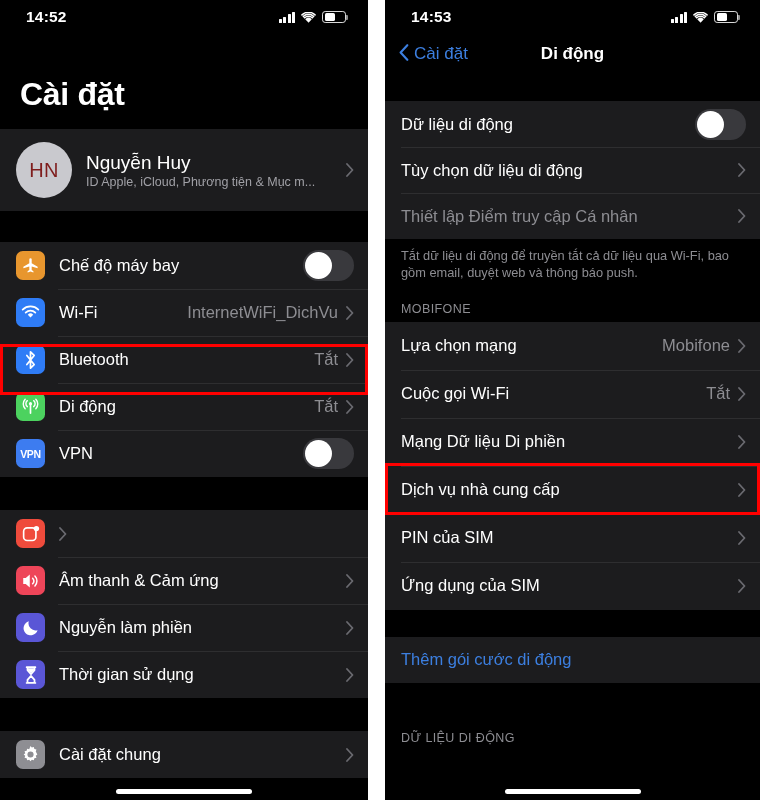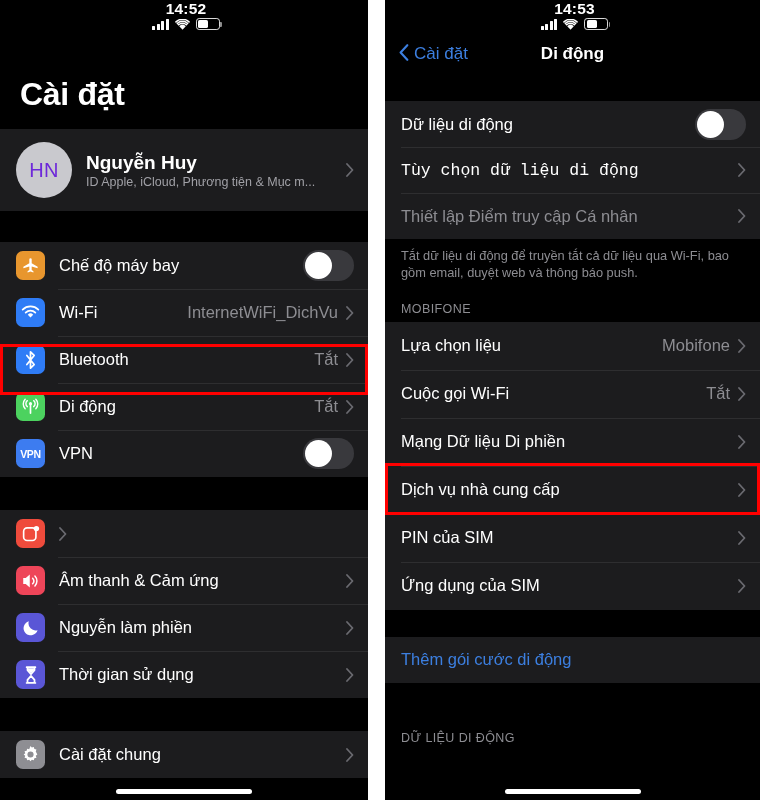--- a/index.html
+++ b/index.html
@@ -18,24 +18,23 @@
     overflow:hidden;
     flex:0 0 auto;
   }
   .phone.left  { width:368px; }
   .gap         { width:17px; height:800px; background:#ffffff; flex:0 0 auto; }
   .phone.right { width:375px; }
 
   
   .statusbar {
     height:34px;
-    display:flex; align-items:center; 
+    display:flex; align-items:center; justify-content:space-between;
     padding:0 22px 0 26px;
     background:#000;
-    flex-direction:column;
   }
   .sb-time { color:#fff; font-size:15.5px; font-weight:600; letter-spacing:.2px; }
   .sb-icons { display:flex; align-items:center; gap:6px; }
   .bars { display:flex; align-items:flex-end; gap:1.5px; height:11px; }
   .bars i { display:block; width:3px; background:#fff; border-radius:.5px; }
   .bars i:nth-child(1){ height:4px; }
   .bars i:nth-child(2){ height:6px; }
   .bars i:nth-child(3){ height:8.5px; }
   .bars i:nth-child(4){ height:11px; }
   .wifi { width:15px; height:11px; position:relative; }
@@ -85,27 +84,27 @@
   .chev { width:8px; height:14px; flex:0 0 auto; }
 
   
   .profile {
     display:flex; align-items:center;
     background:#1c1c1e;
     padding:13px 14px 13px 16px;
   }
   .avatar {
     width:56px; height:56px; border-radius:50%;
-    background:#c9c9ce; color:#6d28d9;
+    background:#c9c9ce; color:#7f1d1d;
     display:flex; align-items:center; justify-content:center;
     font-size:20px; font-weight:500; letter-spacing:.3px;
     margin-right:14px; flex:0 0 auto;
   }
   .profile-txt { flex:1 1 auto; min-width:0; }
-  .profile-name { color:#fff; font-size:19px; font-weight:700; margin-bottom:1px; }
+  .profile-name { color:#fff; font-size:19px; font-weight:400; margin-bottom:1px; }
   .profile-sub { color:#a0a0a6; font-size:12.5px; white-space:nowrap; overflow:hidden; text-overflow:ellipsis; }
 
   
   .navbar {
     position:relative;
     height:40px;
     display:flex; align-items:center;
     padding:0 14px;
     background:#000;
   }
@@ -353,41 +352,41 @@
 
     <div class="spacer" style="height:27px"></div>
 
     <div class="group" id="R-g1">
         <div class="row plain" style="min-height: 46px;">
           <span class="row-label">Dữ liệu di động</span>
           <span style="position:relative;display:inline-block;width:51px;height:31px;border-radius:16px;background:#39393d;flex:0 0 auto;">
             <span style="position:absolute;left:2px;top:2px;width:27px;height:27px;border-radius:50%;background:#fff;"></span>
           </span>
         </div>
-        <div class="row plain" style="min-height: 46px; font-family: Liberation Mono, monospace;">
+        <div class="row plain" style="min-height: 46px;">
           <span class="row-label">Tùy chọn dữ liệu di động</span>
           <span class="chev"><svg width="8" height="14" viewBox="0 0 8 14">
               <path d="M1 1l5.5 6L1 13" fill="none" stroke="#6a6a70" stroke-width="1.8" stroke-linecap="round" stroke-linejoin="round"></path>
             </svg></span>
         </div>
         <div class="row plain" style="min-height: 46px;">
           <span class="row-label dim">Thiết lập Điểm truy cập Cá nhân</span>
           <span class="chev"><svg width="8" height="14" viewBox="0 0 8 14">
               <path d="M1 1l5.5 6L1 13" fill="none" stroke="#6a6a70" stroke-width="1.8" stroke-linecap="round" stroke-linejoin="round"></path>
             </svg></span>
         </div>
       </div>
 
     <div class="sec-footer">Tắt dữ liệu di động để truyền tắt cả dữ liệu qua Wi-Fi, bao gồm email, duyệt web và thông báo push.</div>
 
     <div class="sec-header">MOBIFONE</div>
 
     <div class="group" id="R-g2">
         <div class="row plain" style="min-height: 48px;">
-          <span class="row-label">Lựa chọn liệu</span>
+          <span class="row-label">Lựa chọn mạng</span>
           <span class="row-value">Mobifone</span>
           <span class="chev"><svg width="8" height="14" viewBox="0 0 8 14">
               <path d="M1 1l5.5 6L1 13" fill="none" stroke="#6a6a70" stroke-width="1.8" stroke-linecap="round" stroke-linejoin="round"></path>
             </svg></span>
         </div>
         <div class="row plain" style="min-height: 48px;">
           <span class="row-label">Cuộc gọi Wi-Fi</span>
           <span class="row-value">Tắt</span>
           <span class="chev"><svg width="8" height="14" viewBox="0 0 8 14">
               <path d="M1 1l5.5 6L1 13" fill="none" stroke="#6a6a70" stroke-width="1.8" stroke-linecap="round" stroke-linejoin="round"></path>

